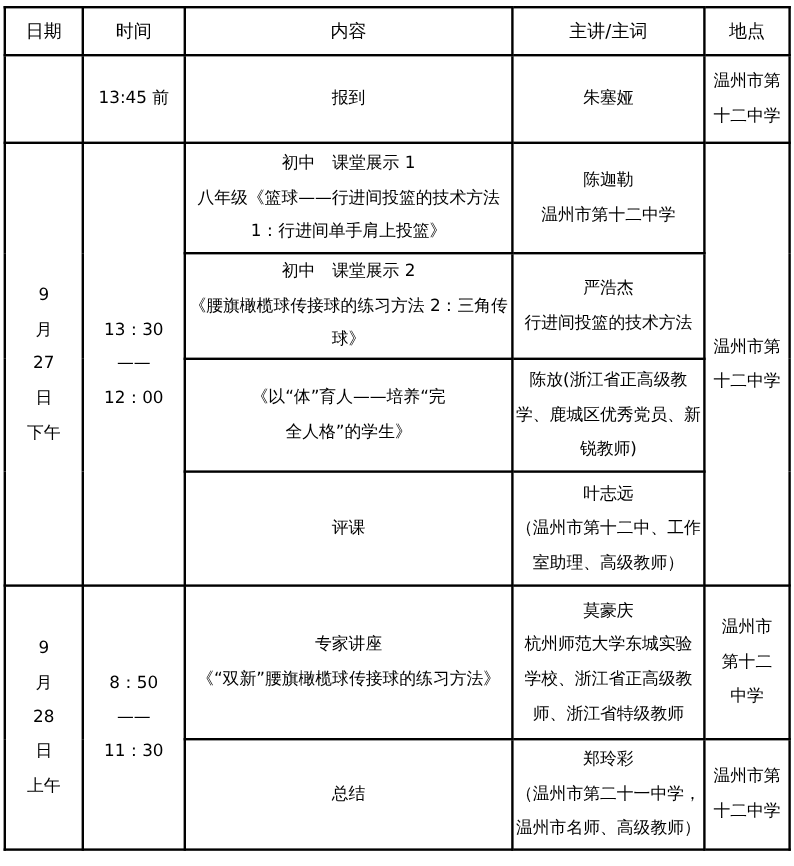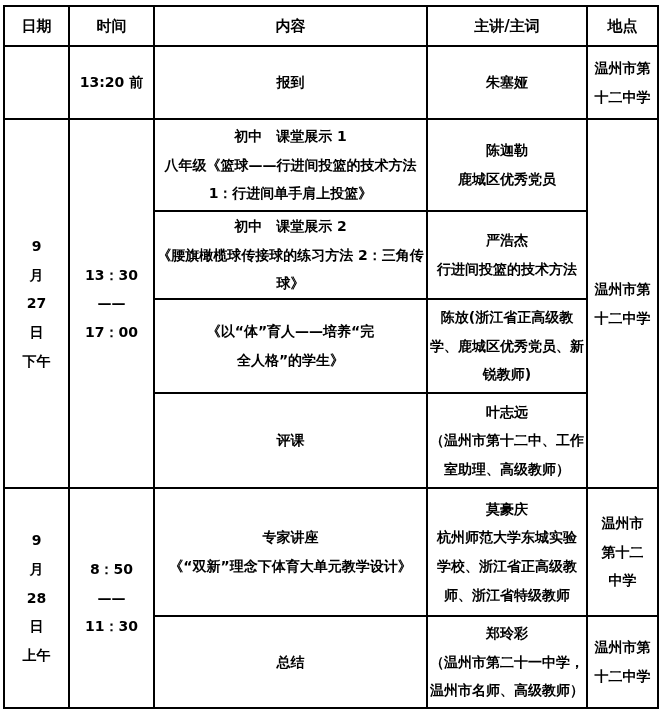--- a/index.html
+++ b/index.html
@@ -16,21 +16,21 @@
     left: 3px;
     top: 5px;
     border-collapse: collapse;
     table-layout: fixed;
     background: #ffffff;
   }
   table.schedule td, table.schedule th {
     border: 2px solid #000000;
     text-align: center;
     vertical-align: middle;
-    font-weight: bold;
+    font-weight: normal;
     font-size: 14px;
     line-height: 2.05;
     white-space: pre-line;
     padding: 0 1px;
     overflow: hidden;
   }
   table.schedule th {
     font-size: 15px;
   }
   .col-date   { width: 65px; }
@@ -63,41 +63,41 @@
       <tr class="r-header">
     <th>日期</th>
     <th>时间</th>
     <th>内容</th>
     <th>主讲/主词</th>
     <th>地点</th>
   </tr>
 
   <tr class="r-reg">
     <td></td>
-    <td>13:20 前</td>
+    <td>13:45 前</td>
     <td>报到</td>
     <td>朱塞娅</td>
     <td>温州市第
 十二中学</td>
   </tr>
 
   <tr class="r-d1a">
     <td rowspan="4">9
 月
 27
 日
 下午</td>
     <td rowspan="4">13：30
 ——
-17：00</td>
+12：00</td>
     <td>初中　课堂展示 1
 八年级《篮球——行进间投篮的技术方法
 1：行进间单手肩上投篮》</td>
     <td>陈迦勒
-鹿城区优秀党员</td>
+温州市第十二中学</td>
     <td rowspan="4">温州市第
 十二中学</td>
   </tr>
   <tr class="r-d1b">
     <td>初中　课堂展示 2
 《腰旗橄榄球传接球的练习方法 2：三角传
 球》</td>
     <td>严浩杰
 行进间投篮的技术方法</td>
   </tr>
@@ -118,21 +118,21 @@
   <tr class="r-d2a">
     <td rowspan="2">9
 月
 28
 日
 上午</td>
     <td rowspan="2">8：50
 ——
 11：30</td>
     <td>专家讲座
-《“双新”理念下体育大单元教学设计》</td>
+《“双新”腰旗橄榄球传接球的练习方法》</td>
     <td>莫豪庆
 杭州师范大学东城实验
 学校、浙江省正高级教
 师、浙江省特级教师</td>
     <td>温州市
 第十二
 中学</td>
   </tr>
   <tr class="r-d2b">
     <td>总结</td>

